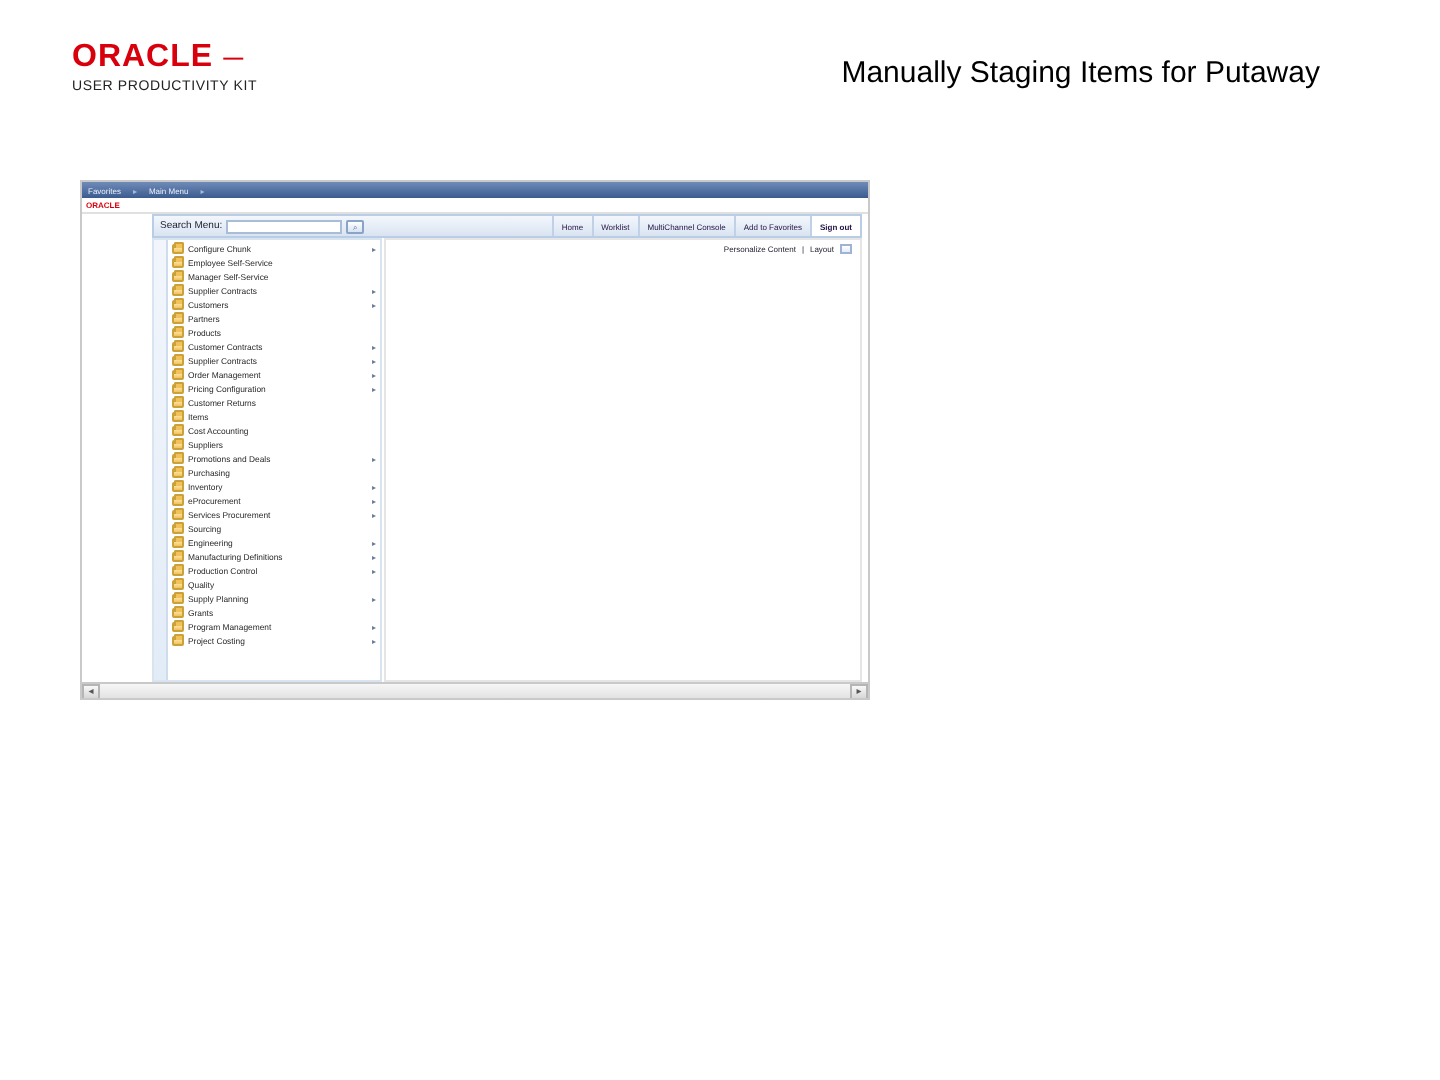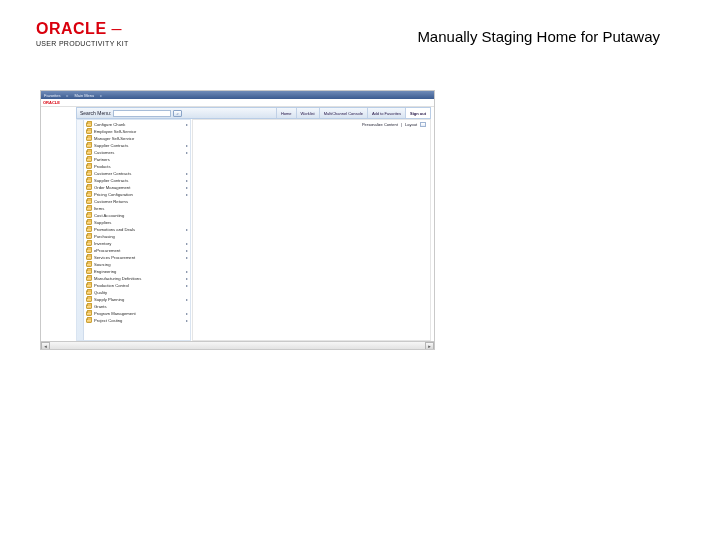--- a/index.html
+++ b/index.html
@@ -236,21 +236,21 @@
 <body>
 
 <div class="brand">
   <div class="brand-logo">
     <span>ORACLE</span>
     <span class="brand-dash">—</span>
   </div>
   <div class="brand-sub">USER PRODUCTIVITY KIT</div>
 </div>
 
-<div class="page-title">Manually Staging Home for Putaway</div>
+<div class="page-title">Manually Staging Items for Putaway</div>
 
 <div class="app">
 
   <div class="app-topbar">
     <a href="#">Favorites</a>
     <span class="sep">▸</span>
     <a href="#">Main Menu</a>
     <span class="sep">▸</span>
   </div>
 

